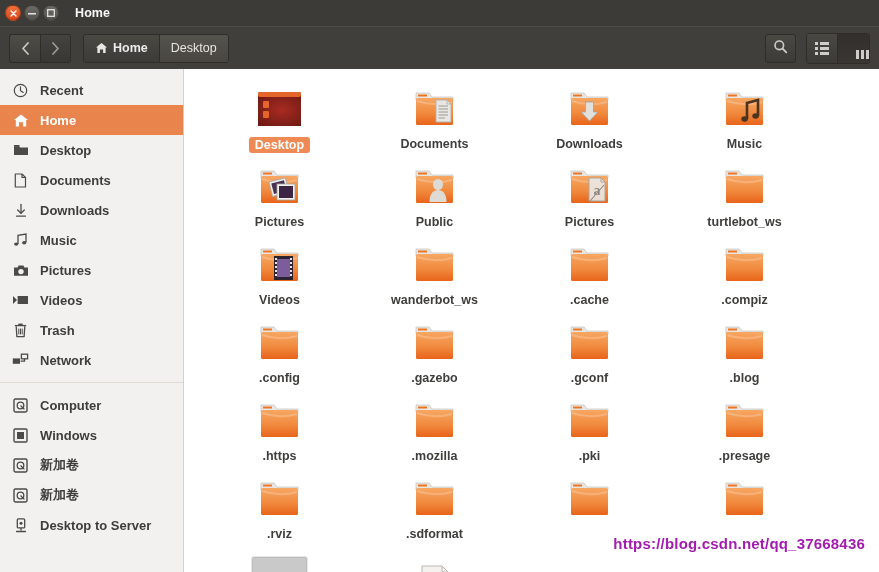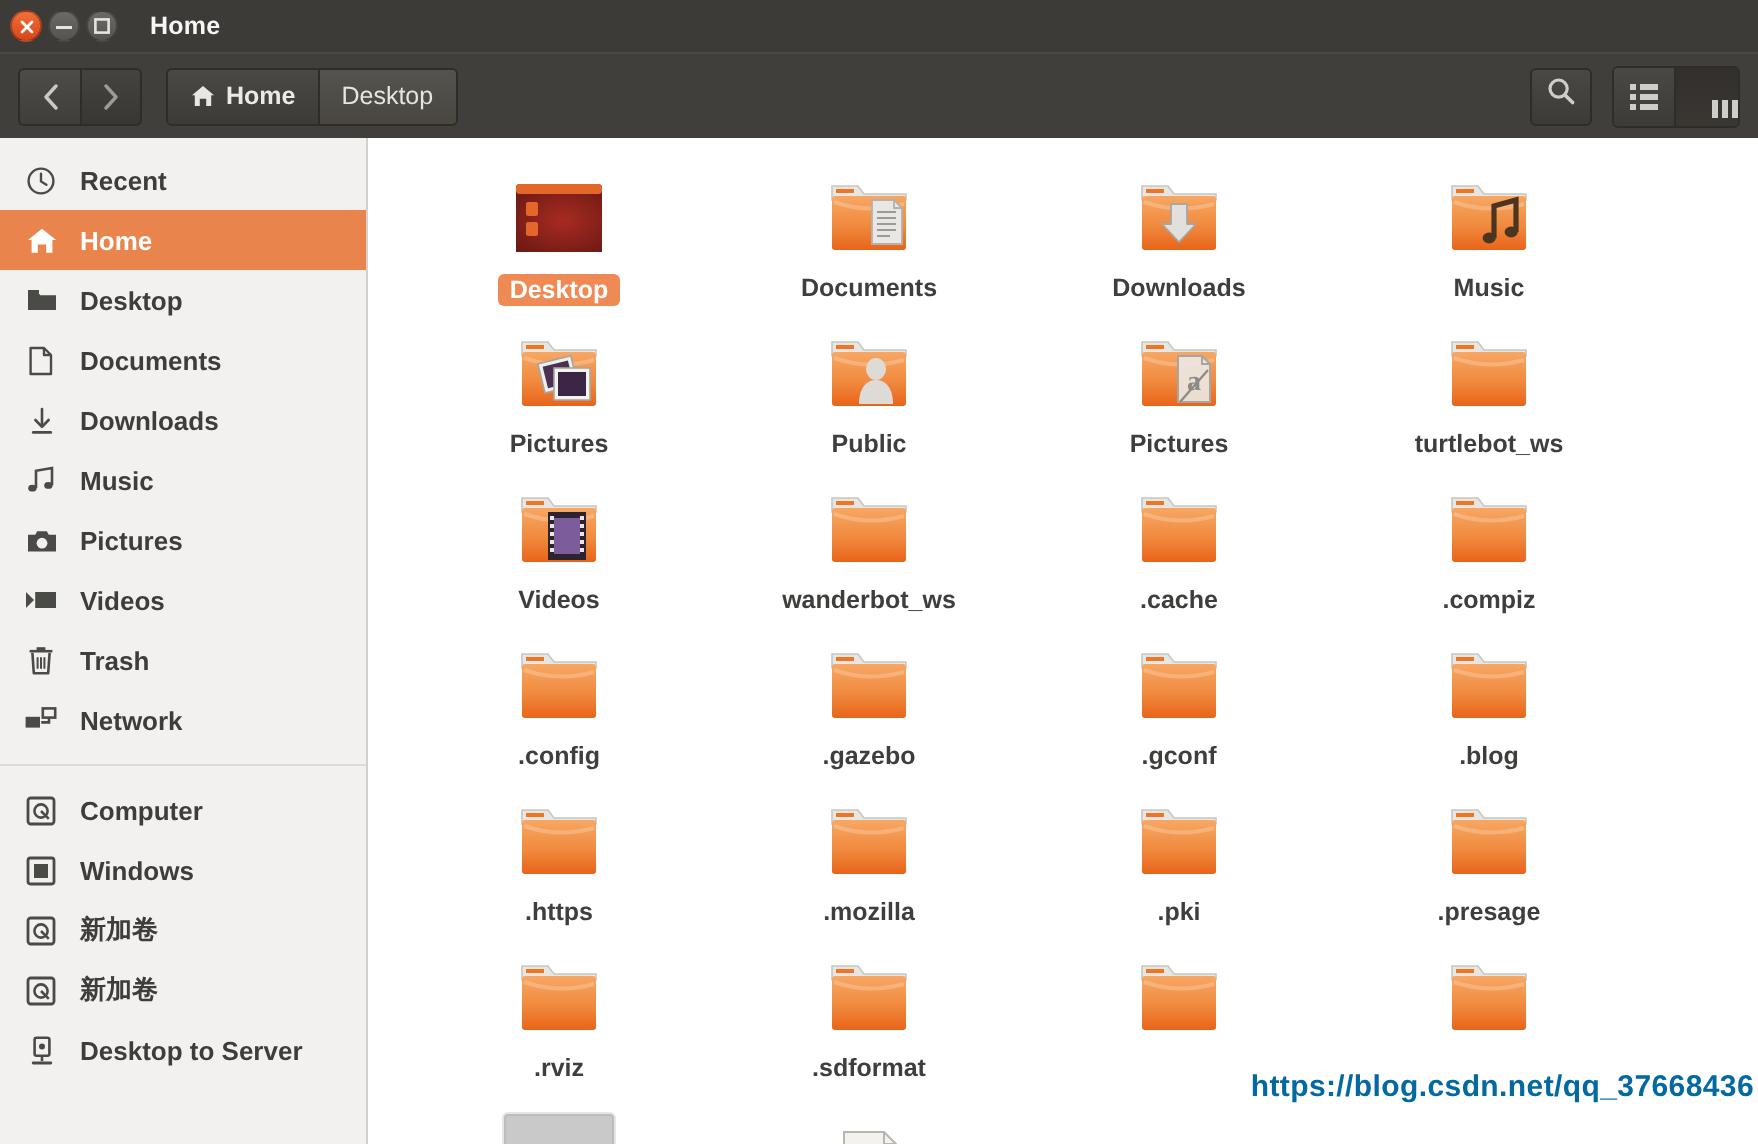--- a/index.html
+++ b/index.html
@@ -150,23 +150,23 @@
     margin-top: 5px;
     white-space: nowrap;
   }
   .cell .lbl.sel {
     background: #f08a54; color: #ffffff;
     border-radius: 3px; padding: 1px 6px;
   }
 
   .watermark {
     position: absolute;
-    right: 2px; bottom: 20px;
+    right: 14px; bottom: 20px;
     font-size: 15px;
-    color: #0369a1;
+    color: #a21caf;
     letter-spacing: .2px;
     white-space: nowrap;
     pointer-events: none;
   }
   .thumbbox {
     width: 57px; height: 44px;
     background: #c9c9c9;
     border: 1px solid #e6e6e6;
     border-radius: 3px;
     box-shadow: 0 0 0 1px #bdbdbd inset;

